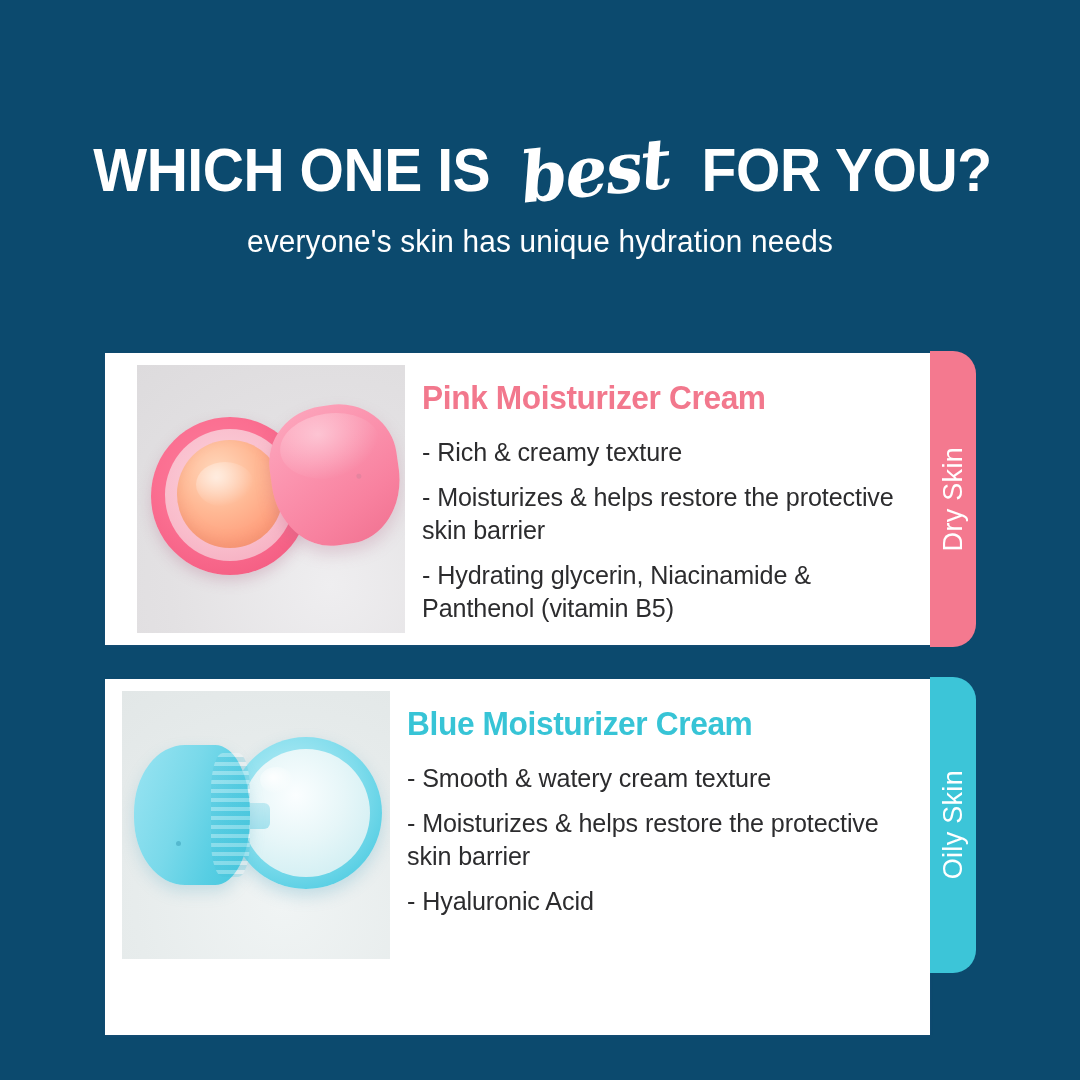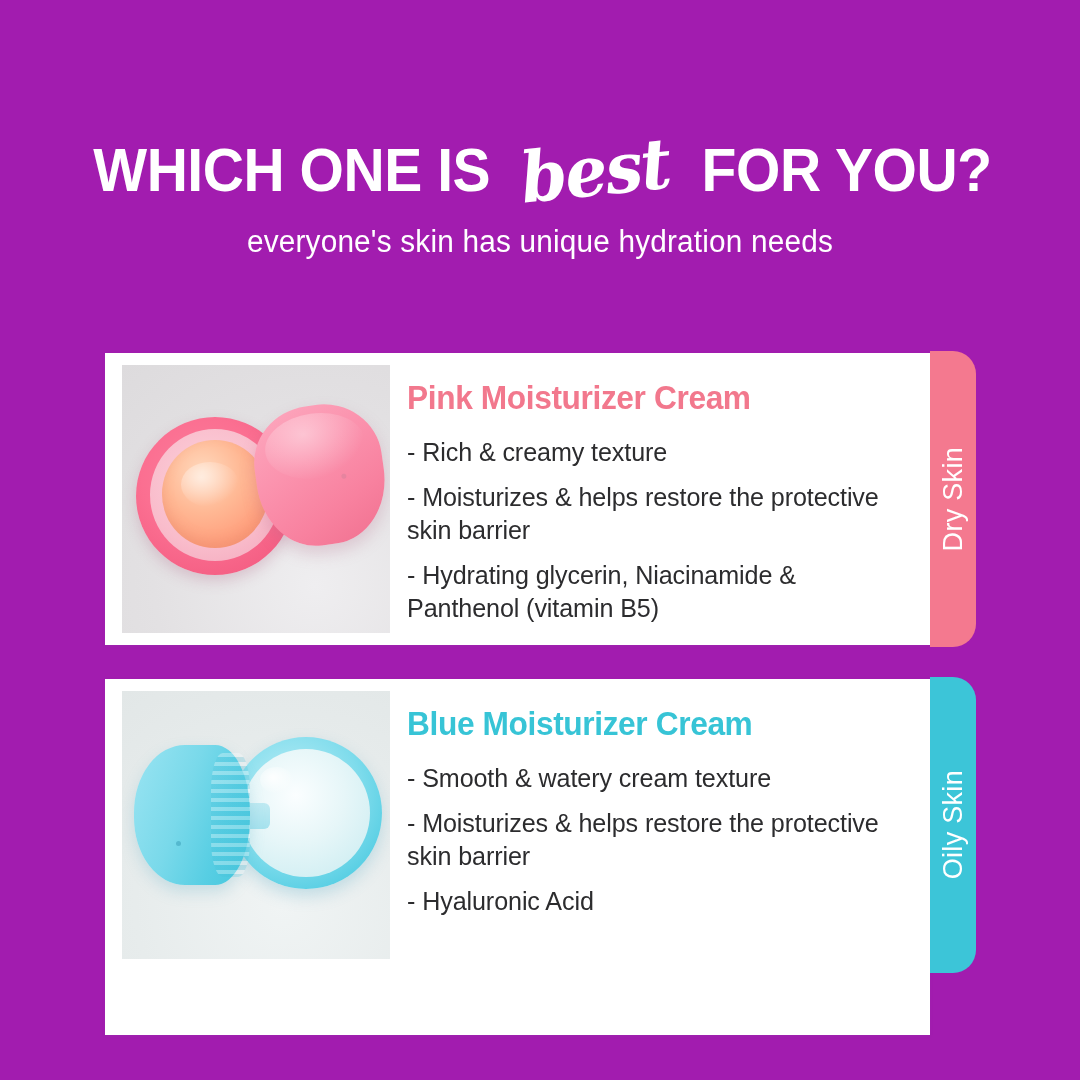--- a/index.html
+++ b/index.html
@@ -13,21 +13,21 @@
   body {
     background: #e2d4fb;
     font-family: "Liberation Sans", sans-serif;
     -webkit-font-smoothing: antialiased;
   }
 
   .poster {
     position: relative;
     width: 1080px;
     height: 1080px;
-    background: #a21caf;
+    background: #0c4a6e;
   }
 
   
   .header {
     position: absolute;
     top: 132px;
     left: 0;
     width: 1080px;
     text-align: center;
   }
@@ -80,21 +80,21 @@
   .card {
     position: absolute;
     left: 105px;
     width: 825px;
     background: #ffffff;
     display: flex;
     align-items: flex-start;
     box-shadow: 0 1px 3px rgba(120,100,160,0.10);
   }
 
-  .card-1 { top: 353px; height: 292px; }
+  .card-1 { top: 353px; height: 292px; padding-left: 15px; }
   .card-2 { top: 679px; height: 356px; }
 
   .card-media {
     width: 268px;
     height: 268px;
     margin: 12px 0 0 17px;
     flex: none;
     position: relative;
     overflow: hidden;
     background: #e6e4e5;

